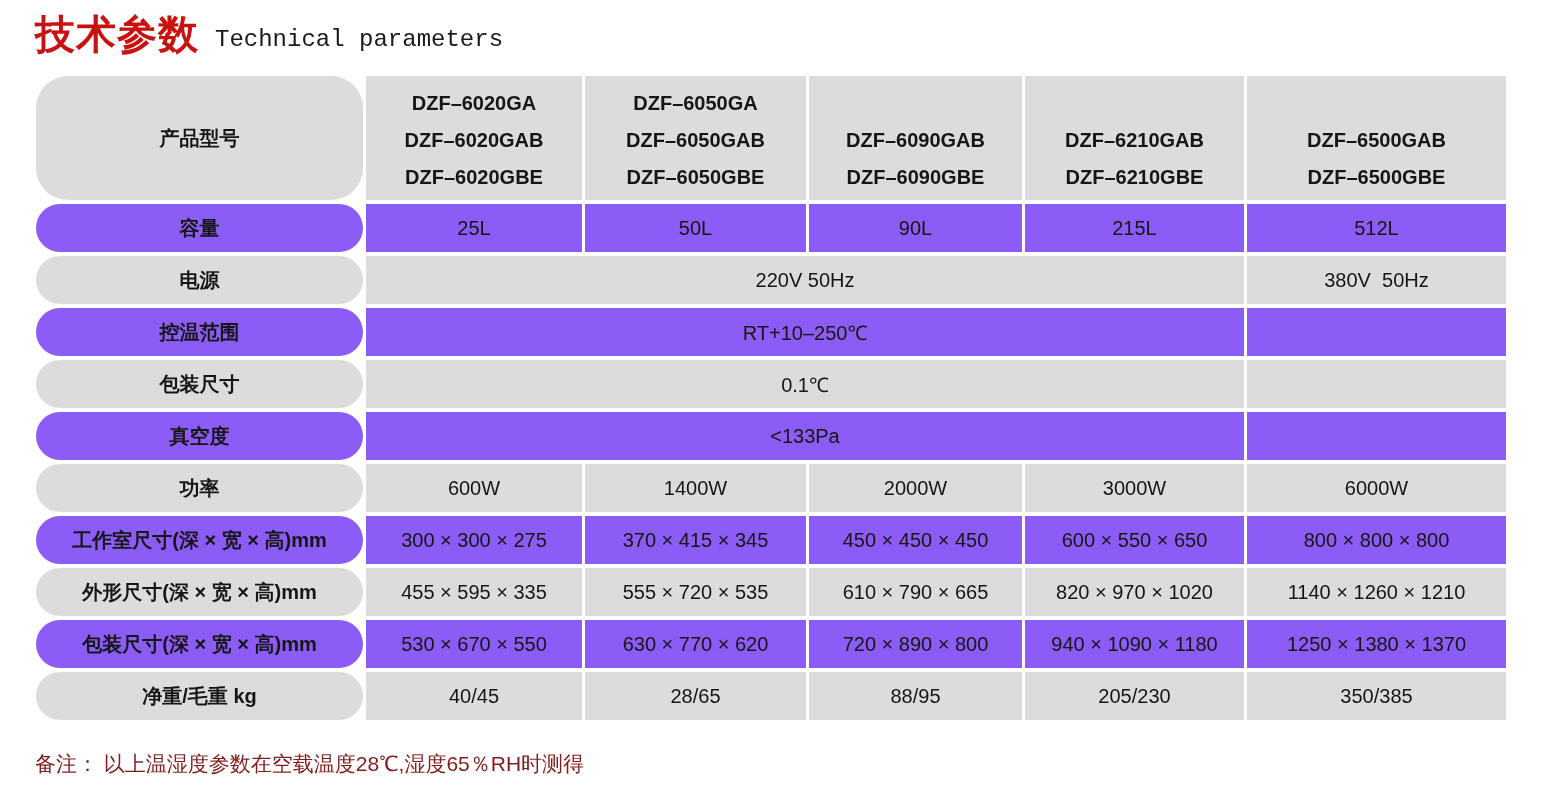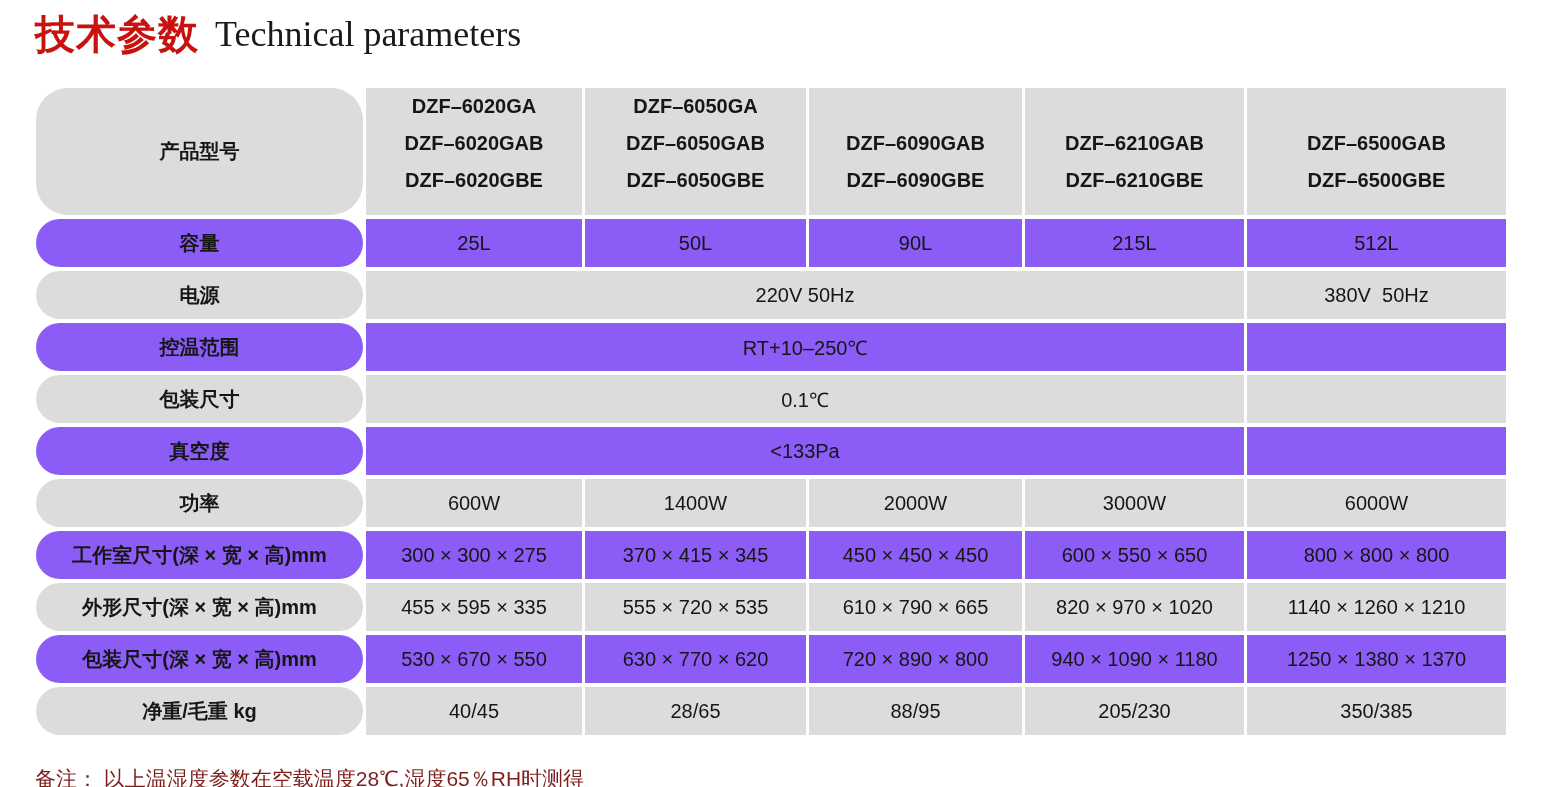--- a/index.html
+++ b/index.html
@@ -9,33 +9,33 @@
     background: #ffffff;
     color: #161616;
     font-family: "Liberation Sans", sans-serif;
   }
   .page { padding: 14px 30px 0 33px; }
 
   .title-row {
     display: flex;
     align-items: flex-end;
     gap: 16px;
-    margin-bottom: 30px;
+    margin-bottom: 18px;
     margin-left: 2px;
   }
   .title-zh {
     font-size: 40px;
     font-weight: bold;
     line-height: 1.0;
     letter-spacing: 1px;
     color: #c8120f;
   }
   .title-en {
-    font-family: Liberation Serif, serif;
-    font-size: 36px;
+    font-family: Liberation Mono, monospace;
+    font-size: 24px;
     line-height: 1.0;
     padding-bottom: 2px;
     color: #1a1a1a;
   }
 
   table.spec {
     border-collapse: separate;
     border-spacing: 3px 4px;
     table-layout: fixed;
   }
@@ -48,21 +48,21 @@
   }
   tr.gray > td { background: #dcdcdc; }
 
   tr.header-row > td { height: 124px; }
   tr.data-row > td { height: 48px; }
 
   .label-cell { font-weight: bold; white-space: pre; border-radius: 32px; }
   .value { white-space: pre; }
 
   td.model-cell { vertical-align: bottom; }
-  .model-stack { padding-bottom: 16px; }
+  .model-stack { padding-bottom: 4px; }
   .model-line {
     line-height: 37px;
     font-weight: bold;
     white-space: pre;
   }
 
   .note {
     margin-top: 26px;
     margin-left: 2px;
     font-size: 21px;

